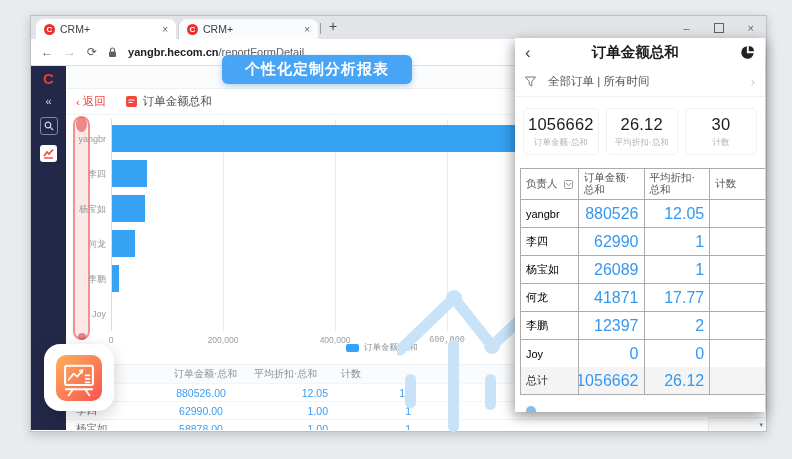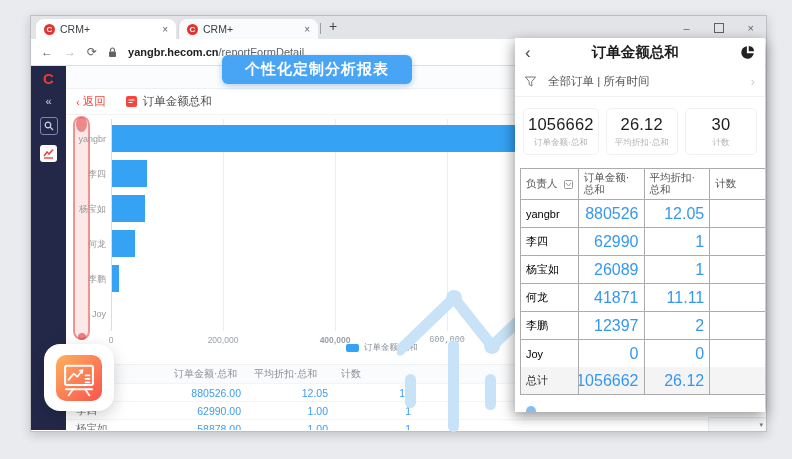--- a/index.html
+++ b/index.html
@@ -67,21 +67,21 @@
   .xtick{position:absolute;top:220px;transform:translateX(-50%);font-size:8.5px;color:#9aa0a6;}
   .legend{position:absolute;left:280px;top:227px;display:flex;align-items:center;gap:5px;}
   .lgsw{width:13px;height:8px;border-radius:2px;background:#35a2f3;}
   .lgtxt{font-size:8.5px;color:#8a8f96;}
 
   
   .btable{position:absolute;top:298px;left:0;width:100%;font-size:10.5px;}
   .btr{display:flex;height:17px;align-items:center;border-bottom:1px solid #f3f4f6;}
   .btr.h{height:18px;background:#fafbfc;border-top:1px solid #f0f1f3;color:#8b9097;font-size:10px;}
   .bc1{width:95px;padding-left:10px;box-sizing:border-box;color:#6b6f76;}
-  .bc2{width:80px;text-align:right;}
+  .bc2{width:80px;text-align:center;}
   .bc3{width:87px;text-align:right;}
   .bc4{width:83px;text-align:right;}
   .btr.h .bc2,.btr.h .bc3,.btr.h .bc4{text-align:left;padding-left:13px;box-sizing:border-box;}
   .bval{color:#3b9df3;}
   .scorner{position:absolute;right:0;bottom:0;width:58px;height:14px;background:#f6f7f8;
            border-top:1px solid #e6e8ea;border-left:1px solid #e6e8ea;display:flex;align-items:center;
            justify-content:flex-end;padding-right:3px;box-sizing:border-box;}
   .scarrow{font-size:7px;color:#777;}
 
   
@@ -207,21 +207,21 @@
       </div>
 
       <div id="chartzone">
         <div class="capsule"></div>
         <div class="yaxis"></div>
         <div id="chart-plot" class="abs" style="left:0;top:0;right:0;bottom:0;">
             <div class="xtick" style="left: 45px;">0</div>
             <div class="gridline" style="left: 157px;"></div>
             <div class="xtick" style="left: 157px;">200,000</div>
             <div class="gridline" style="left: 269px;"></div>
-            <div class="xtick" style="left: 269px; font-weight: bold;">400,000</div>
+            <div class="xtick" style="left: 269px;">400,000</div>
             <div class="gridline" style="left: 381px;"></div>
             <div class="xtick" style="left: 381px; font-family: Liberation Mono, monospace;">600,000</div>
             <div class="crow" style="top: 6px;">
               <div class="clabel">yangbr</div>
               <div class="cbar" style="width: 493px; background: rgb(53, 162, 243);"></div>
             </div>
             <div class="crow" style="top: 41px;">
               <div class="clabel">李四</div>
               <div class="cbar" style="width: 35px; background: rgb(53, 162, 243);"></div>
             </div>
@@ -375,21 +375,21 @@
         <div class="p-row">
           <span class="p-cell pc1">杨宝如</span>
           <span class="p-cell pc2 pnum">26089</span>
           <span class="p-cell pc3 pnum">1</span>
           <span class="p-cell pc4 pnum"></span>
         </div>
 
         <div class="p-row">
           <span class="p-cell pc1">何龙</span>
           <span class="p-cell pc2 pnum">41871</span>
-          <span class="p-cell pc3 pnum">11.11</span>
+          <span class="p-cell pc3 pnum">17.77</span>
           <span class="p-cell pc4 pnum"></span>
         </div>
 
         <div class="p-row">
           <span class="p-cell pc1">李鹏</span>
           <span class="p-cell pc2 pnum">12397</span>
           <span class="p-cell pc3 pnum">2</span>
           <span class="p-cell pc4 pnum"></span>
         </div>
 

